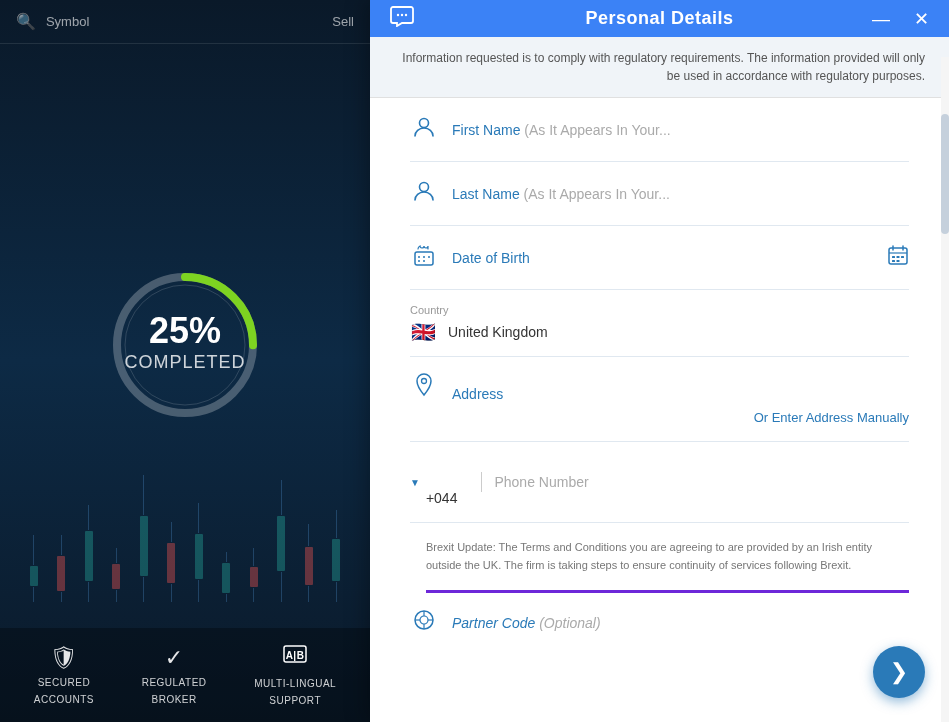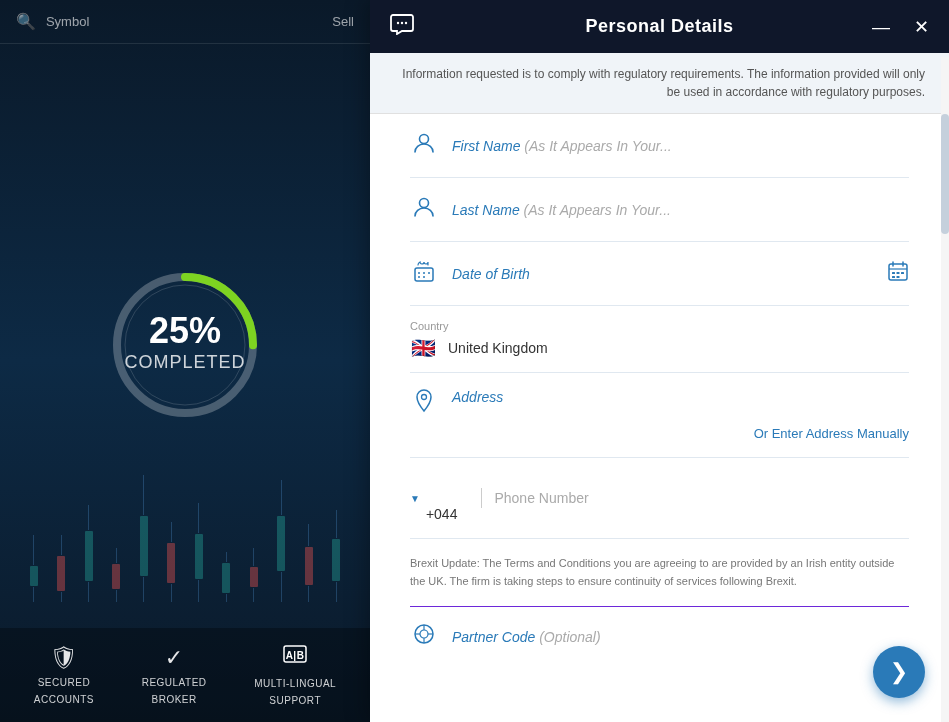--- a/index.html
+++ b/index.html
@@ -147,23 +147,23 @@
       background: #fff;
       display: flex;
       flex-direction: column;
       box-shadow: -4px 0 20px rgba(0,0,0,0.3);
     }
 
     .modal-header {
       display: flex;
       align-items: center;
       justify-content: center;
-      background: #0f172a;
+      background: #3b82f6;
       color: white;
-      padding: 16px 20px;
+      padding: 8px 20px;
       position: relative;
       flex-shrink: 0;
     }
 
     .modal-header-icon {
       position: absolute;
       left: 20px;
       font-size: 20px;
       color: rgba(255,255,255,0.8);
     }
@@ -231,21 +231,20 @@
     }
 
     .field-content {
       flex: 1;
     }
 
     .field-label {
       font-size: 14px;
       color: #2a7ab8;
       font-weight: 500;
-      font-style: italic;
     }
 
     .field-label .placeholder-text {
       color: #aaa;
       font-weight: 400;
     }
 
     .field-calendar-icon {
       color: #2a7ab8;
       font-size: 18px;
@@ -290,21 +289,21 @@
     
     .address-field {
       display: flex;
       flex-direction: column;
       padding: 16px 0 8px 0;
       border-bottom: 1px solid #e0e8f0;
     }
 
     .address-row {
       display: flex;
-      align-items: flex-start;
+      align-items: flex-end;
       gap: 14px;
     }
 
     .address-manual-link {
       color: #2a7ab8;
       font-size: 13px;
       text-align: right;
       cursor: pointer;
       padding: 8px 0;
       text-decoration: none;
@@ -350,21 +349,22 @@
       color: #aaa;
       flex: 1;
     }
 
     
     .brexit-notice {
       padding: 16px 0;
       font-size: 11px;
       color: #777;
       line-height: 1.6;
-      border-bottom: 1px solid #6d28d9;
+      border-bottom: 3px solid #6d28d9;
+      margin-left: 16px;
     }
 
     
     .partner-field {
       display: flex;
       align-items: center;
       padding: 16px 0;
       gap: 14px;
       font-style: italic;
     }

